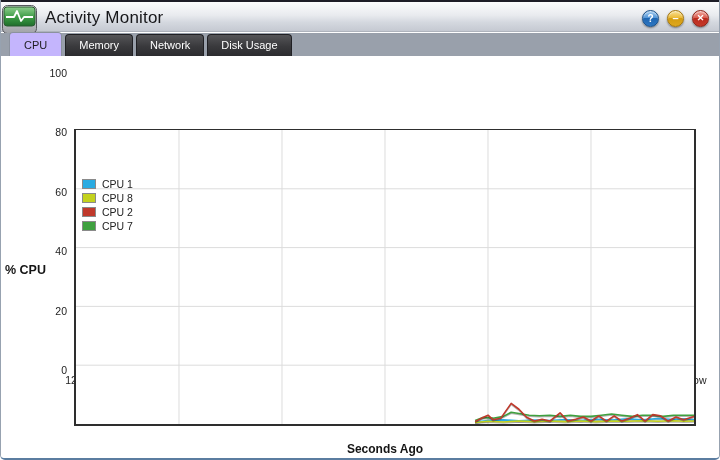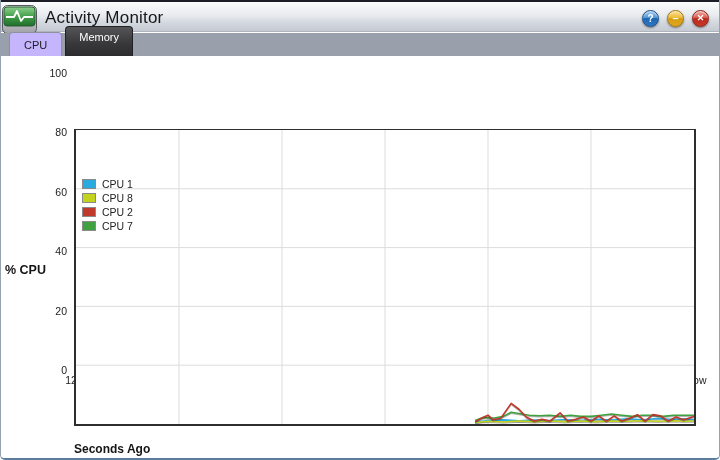--- a/index.html
+++ b/index.html
@@ -34,40 +34,40 @@
   .ctl-min   { background:linear-gradient(#f9e19a 0%, #ecba35 45%, #d49c10 50%, #dea81f 100%); border:1px solid #a37408; font-size:11px; }
   .ctl-close { background:linear-gradient(#f2aba3 0%, #da5b4e 45%, #ba2a1d 50%, #c63829 100%); border:1px solid #8c1f14; font-size:9px; }
   
   .tabstrip {
     position:absolute; left:0; top:33px; width:100%; height:23px;
     background:#99a0ab;
     display:flex; align-items:flex-end; padding-left:8px;
   }
   .tab {
     margin-right:3px; border-radius:4px 4px 0 0; font-size:11px;
-    padding:4px 13px 13px 13px; cursor:pointer; white-space:nowrap;
+    padding:4px 13px 5px 13px; cursor:pointer; white-space:nowrap;
     background:linear-gradient(#555558, #39393c 55%, #2c2c2f);
     color:#fff; border:1px solid #202024; border-bottom:none;
   }
   .tab.active {
     background:#c4b5fd; color:#1d1d1f; border:1px solid #8b929e; border-bottom:none;
     padding:6px 14px 5px 14px;
   }
   
   .content { position:absolute; left:0; top:56px; width:100%; height:404px; background:#fff; }
   .plot {
     position:absolute; left:73px; top:73px; width:622px; height:297px;
     border:1px solid #2e2e2e; border-left-width:2px; border-bottom-width:2px; border-right-width:2px;
     background:#fff;
   }
   .plot svg { display:block; width:100%; height:100%; }
   .ytick { position:absolute; width:66px; text-align:right; font-size:10.5px; color:#222; }
   .xtick { position:absolute; transform:translateX(-50%); font-size:10.5px; color:#222; }
   .axis-xlabel {
-    position:absolute; left:73px; top:386px; width:622px; text-align:left;
+    position:absolute; left:73px; top:386px; width:622px; text-align:center;
     font-size:12px; font-weight:bold; color:#151515;
   }
   .axis-ylabel {
     position:absolute; left:4px; top:207px; width:62px; text-align:left;
     font-size:12.5px; font-weight:bold; color:#151515;
   }
   .legend { position:absolute; left:81px; top:82px;margin-top:39px; }
   .legend-row { display:flex; align-items:center; height:13px; margin-bottom:1px; }
   .legend-swatch { width:14px; height:10px; border:1px solid #8a8a8a; margin-right:6px; }
   .legend-label { font-size:10.5px; color:#222; }
@@ -101,20 +101,22 @@
     <span class="controls">
       <button class="ctl-btn ctl-help">?</button>
       <button class="ctl-btn ctl-min">–</button>
       <button class="ctl-btn ctl-close">✕</button>
     </span>
   </div>
 
   <div class="tabstrip" id="tabstrip">
       <div class="tab active">CPU</div>
       <div class="tab">Memory</div>
+      <div class="tab">Network</div>
+      <div class="tab">Disk Usage</div>
     </div>
 
   <div class="content">
     <div class="axis-ylabel">% CPU</div>
     <div class="axis-xlabel">Seconds Ago</div>
     <div id="yticks">
         <div class="ytick" style="left: 0px; top: 308px;">0</div>
         <div class="ytick" style="left: 0px; top: 248.6px;">20</div>
         <div class="ytick" style="left: 0px; top: 189.2px;">40</div>
         <div class="ytick" style="left: 0px; top: 129.8px;">60</div>

